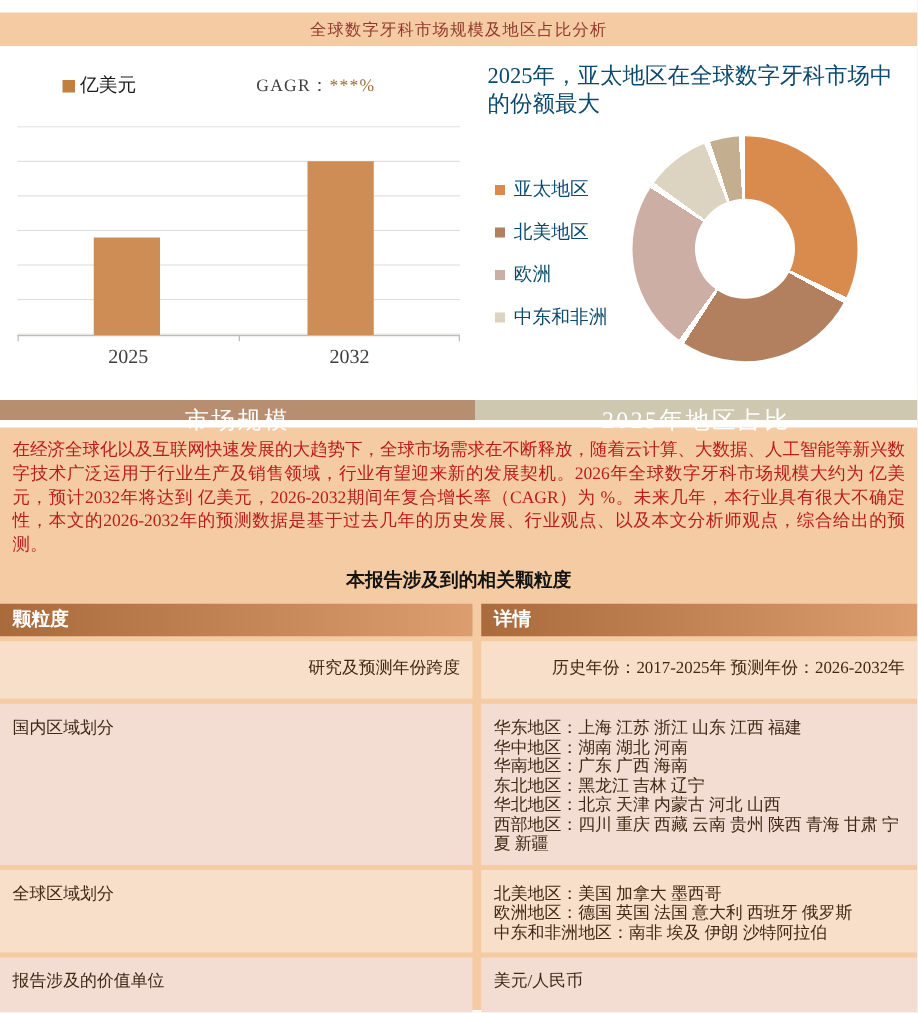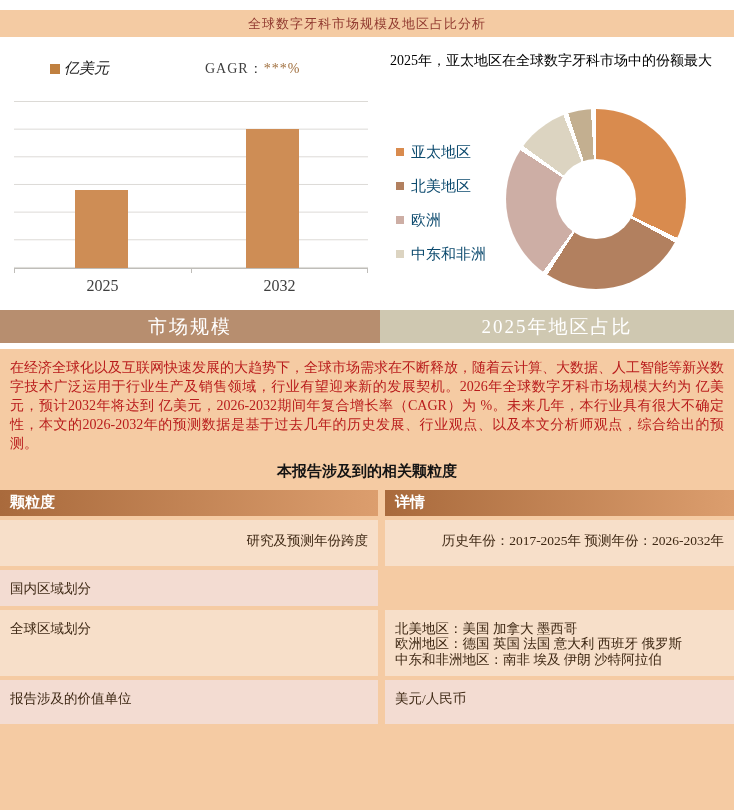--- a/index.html
+++ b/index.html
@@ -6,48 +6,48 @@
   .page{width:734px;height:810px;background:#fff;position:relative;overflow:hidden;
         font-family:"Liberation Serif",serif;}
 
   
   .title-band{margin-top:10px;height:27px;background:#F4CBA3;text-align:center;}
   .title-band span{font-size:13px;color:#90392F;line-height:27px;letter-spacing:1px;}
 
   
   .charts-row{display:flex;height:268px;background:#fff;}
   .bar-panel{width:380px;position:relative;}
-  .legend-row{position:absolute;top:22px;left:50px;font-size:15px;color:#1a1a1a;display:flex;align-items:center;font-style:italic;}
+  .legend-row{position:absolute;top:22px;left:50px;font-size:15px;color:#1a1a1a;display:flex;align-items:center;}
   .swatch{display:inline-block;width:10px;height:10px;background:#C08040;margin-right:4px;}
   .cagr{position:absolute;top:23px;left:205px;font-size:14px;color:#3f3f3f;letter-spacing:1px;}
   .cagr .stars{color:#A1703F;}
   .plot{position:absolute;left:14px;top:64px;width:354px;height:167px;
         border-bottom:1px solid #BFBDB9;
         background-image:linear-gradient(#DCDAD6 1px, transparent 1px);
         background-size:100% 27.67px;}
   .bar{position:absolute;bottom:0;width:53px;background:#CE8D55;}
   .bar.b1{left:61px;}
   .bar.b2{left:232px;}
   .xticks{position:absolute;left:14px;top:231px;width:354px;height:5px;}
   .xticks i{position:absolute;top:0;width:1px;height:5px;background:#BFBDB9;}
   .xlabels{position:absolute;left:14px;top:240px;width:354px;font-size:16px;color:#3f3f3f;}
   .xlabels span{position:absolute;top:0;width:50%;text-align:center;}
   .xlabels span:nth-child(1){left:0;}
   .xlabels span:nth-child(2){left:50%;}
 
   .donut-panel{flex:1;position:relative;}
-  .donut-title{margin:12px 16px 0 10px;font-size:14px;color:#000000;line-height:23px;}
+  .donut-title{margin:12px 16px 0 10px;font-size:18px;color:#0c4a6e;line-height:23px;}
   .donut{position:absolute;top:72px;right:48px;width:180px;height:180px;border-radius:50%;}
   .donut-hole{position:absolute;inset:50px;background:#fff;border-radius:50%;}
   .donut-legend{position:absolute;left:16px;top:106px;width:100px;list-style:none;margin:0;padding:0;}
   .donut-legend li{display:flex;margin-bottom:15px;font-size:15px;color:#0c4a6e;line-height:19px;}
   .donut-legend .sw{flex:0 0 8px;width:8px;height:8px;margin:5px 7px 0 0;}
 
   
-  .tabs{display:flex;margin-top:5px;height:33px;}
+  .tabs{display:flex;margin-top:15px;height:16px;}
   .tab{color:#fff;font-size:19px;text-align:center;line-height:33px;letter-spacing:2px;}
   .tab.left{width:380px;background:#B78E6F;}
   .tab.right{flex:1;background:#CFC8B1;}
 
   
   .content{margin-top:6px;background:#F5CBA3;height:466px;box-sizing:border-box;}
   .intro{margin:0;padding:9px 10px 2px;font-size:14px;line-height:19px;color:#b91c1c;
          text-align:justify;}
   .tbl-heading{text-align:center;font-weight:bold;font-size:15px;color:#141414;
                padding:7px 0 9px;font-family:"Liberation Sans",sans-serif;}
@@ -144,20 +144,28 @@
       </div>
       <div class="g-body" id="g-body">
           <div class="g-row r1">
             <div class="g-cell l">研究及预测年份跨度</div>
             <div class="g-cell r">
               <div class="detail-line">历史年份：2017-2025年 预测年份：2026-2032年</div>
             </div>
           </div>
           <div class="g-row r2">
             <div class="g-cell l">国内区域划分</div>
+            <div class="g-cell r">
+              <div class="detail-line">华东地区：上海 江苏 浙江 山东 江西 福建</div>
+              <div class="detail-line">华中地区：湖南 湖北 河南</div>
+              <div class="detail-line">华南地区：广东 广西 海南</div>
+              <div class="detail-line">东北地区：黑龙江 吉林 辽宁</div>
+              <div class="detail-line">华北地区：北京 天津 内蒙古 河北 山西</div>
+              <div class="detail-line">西部地区：四川 重庆 西藏 云南 贵州 陕西 青海 甘肃 宁夏 新疆</div>
+            </div>
           </div>
           <div class="g-row r3">
             <div class="g-cell l">全球区域划分</div>
             <div class="g-cell r">
               <div class="detail-line">北美地区：美国 加拿大 墨西哥</div>
               <div class="detail-line">欧洲地区：德国 英国 法国 意大利 西班牙 俄罗斯</div>
               <div class="detail-line">中东和非洲地区：南非 埃及 伊朗 沙特阿拉伯</div>
             </div>
           </div>
           <div class="g-row r4">

